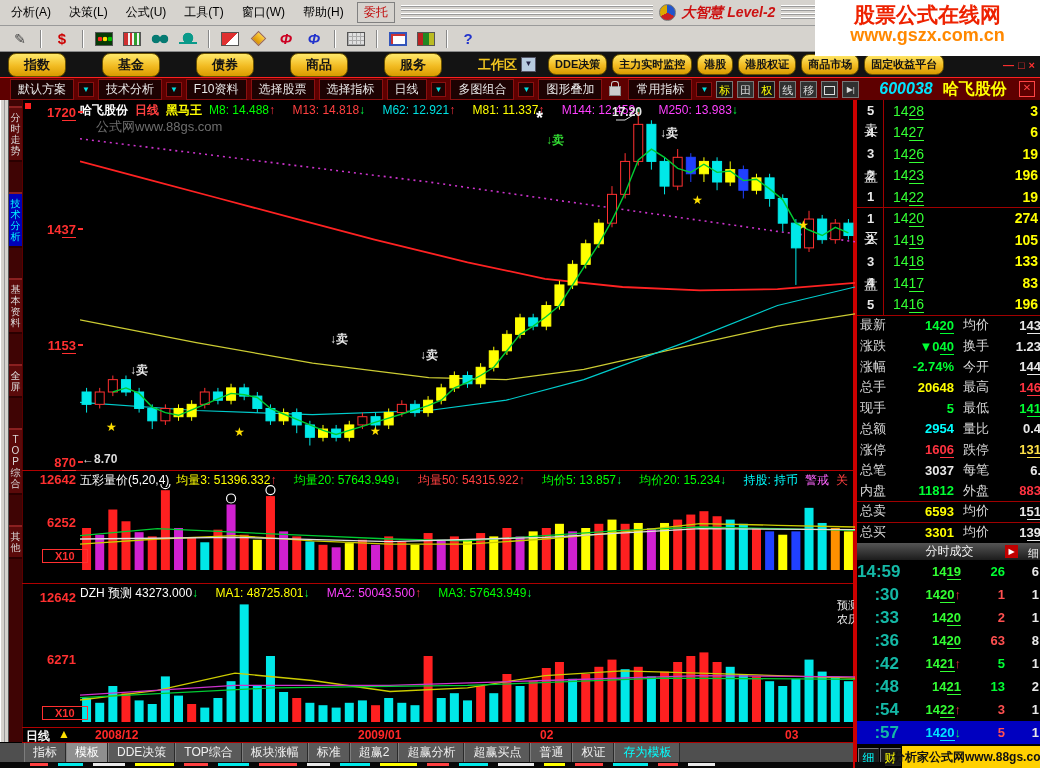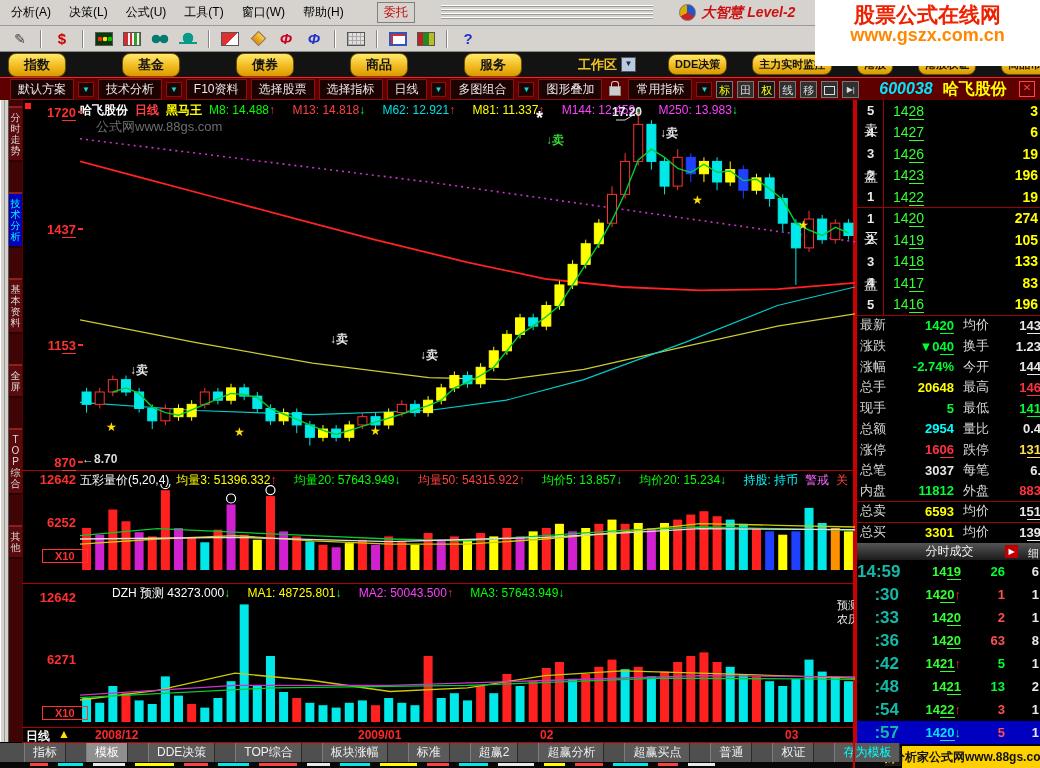--- a/index.html
+++ b/index.html
@@ -1,29 +1,29 @@
 <!DOCTYPE html>
 <html><head>
 <meta charset="utf-8">
 <style>
   html,body{margin:0;padding:0;background:#000;}
   #app{position:relative;width:1040px;height:768px;overflow:hidden;background:#000;
        font-family:"Liberation Sans","DejaVu Sans",sans-serif;-webkit-font-smoothing:none;}
-  .abs{position:absolute;gap:20px;}
+  .abs{position:absolute;}
   
   #menubar{left:0;top:0;width:1040px;height:26px;background:#d6d3ce;border-bottom:1px solid #9a9a9a;
            display:flex;align-items:center;padding-left:2px;box-sizing:border-box;}
   .menu-item{font-size:12px;color:#000;padding:3px 9px;white-space:nowrap;}
   #weituo{color:#c00000;border:1px solid #808080;padding:1px 6px;font-size:12px;margin-left:4px;background:#d6d3ce;white-space:nowrap;}
   .grip{align-self:stretch;flex:1;margin:5px 6px;background:repeating-linear-gradient(180deg,#ffffff 0 1px,#9a9a9a 1px 2px,#d6d3ce 2px 4px);}
   #brand{display:flex;align-items:center;gap:5px;color:#cc1111;font-weight:bold;font-style:italic;font-size:14px;white-space:nowrap;}
   .globe{width:15px;height:15px;border-radius:50%;border:1px solid #777;
          background:conic-gradient(#2255cc 0 120deg,#cc2222 0 240deg,#ddaa00 0 360deg);}
   
-  #wm{left:815px;top:0;width:225px;height:66px;background:#ffffff;z-index:60;text-align:center;line-height:1.1;padding-top:3px;box-sizing:border-box;}
+  #wm{left:815px;top:0;width:225px;height:56px;background:#ffffff;z-index:60;text-align:center;line-height:1.1;padding-top:3px;box-sizing:border-box;}
   #wm .l1{color:#ee2200;font-size:21px;font-weight:bold;}
   #wm .l2{color:#ff8800;font-size:18px;font-weight:bold;}
   
   #toolbar{left:0;top:26px;width:1040px;height:26px;background:#d6d3ce;border-bottom:1px solid #888;
            display:flex;align-items:center;padding-left:8px;gap:4px;box-sizing:border-box;}
   .tbi{width:24px;height:20px;display:flex;align-items:center;justify-content:center;font-size:14px;color:#444;}
   .tsep{width:0;height:18px;border-left:1px solid #888;border-right:1px solid #fff;margin:0 4px;}
   [data-name="dollar-icon"]{color:#cc0000;font-weight:bold;font-size:15px;}
   [data-name="phi-red-icon"]{color:#cc0022;font-weight:bold;font-style:italic;font-size:15px;}
   [data-name="phi-blue-icon"]{color:#2233cc;font-weight:bold;font-style:italic;font-size:15px;}
@@ -745,21 +745,21 @@
       <polyline points="0.0,60.2 77.5,55.0 155.0,51.6 232.5,56.8 310.0,60.2 387.5,60.2 465.0,55.0 542.5,48.2 620.0,39.6 697.5,41.3 775.0,43.0" fill="none" stroke="#cccc00" stroke-width="1.3" data-name="volume-ma-line"></polyline>
       <polyline points="0.0,55.0 155.0,53.3 310.0,57.6 465.0,53.3 620.0,44.7 775.0,45.6" fill="none" stroke="#dddddd" stroke-width="1.3" data-name="volume-ma-line"></polyline>
       <circle cx="85.38135593220339" cy="0.20000000000000284" r="4.5" fill="none" stroke="#fff" stroke-width="1.2" data-name="signal-circle"></circle>
       <circle cx="151.0593220338983" cy="14.480000000000004" r="4.5" fill="none" stroke="#fff" stroke-width="1.2" data-name="signal-circle"></circle>
       <circle cx="190.46610169491524" cy="6.079999999999998" r="4.5" fill="none" stroke="#fff" stroke-width="1.2" data-name="signal-circle"></circle>
     </svg>
     <div class="plabel" data-name="volume-axis-label" style="top: 472px;"><span data-name="price-value" style="color: rgb(255, 48, 48);">12642</span></div>
     <div class="plabel" data-name="volume-axis-label" style="top: 515px;"><span data-name="price-value" style="color: rgb(255, 48, 48);">6252</span></div>
     <div class="x10 abs" data-name="vol1-scale-label" style="left: 42px; top: 549px;">X10</div>
     <div class="hdr" data-name="vol2-header" style="left: 80px; top: 585px; font-size: 12px;">
-      <span data-name="vol2-title" style="color: rgb(255, 255, 255); margin-left: 32px;">DZH 预测 43273.000<span class="arrow-dn" data-name="vol2-trend-arrow">↓</span></span>
+      <span data-name="vol2-title" style="color: rgb(255, 255, 255);">DZH 预测 43273.000<span class="arrow-dn" data-name="vol2-trend-arrow">↓</span></span>
       <span data-name="vol2-separator">,</span>
       <span data-name="vol2-ma-readout" style="color: rgb(255, 255, 0);">MA1: 48725.801<span class="arrow-dn" data-name="vol2-trend-arrow">↓</span></span>
       <span data-name="vol2-separator">,</span>
       <span data-name="vol2-ma-readout" style="color: rgb(255, 64, 255);">MA2: 50043.500<span class="arrow-up" data-name="vol2-trend-arrow">↑</span></span>
       <span data-name="vol2-separator">,</span>
       <span data-name="vol2-ma-readout" style="color: rgb(0, 255, 0);">MA3: 57643.949<span class="arrow-dn" data-name="vol2-trend-arrow">↓</span></span>
       <span data-name="vol2-separator">,</span>
     </div>
     <svg viewBox="0 0 775 122" data-name="vol2-chart" style="position: absolute; left: 80px; top: 600px; width: 775px; height: 122px;">
       <rect x="2.0677966101694913" y="98" width="9" height="24" fill="#00e8e8" data-name="volume-bar"></rect>

